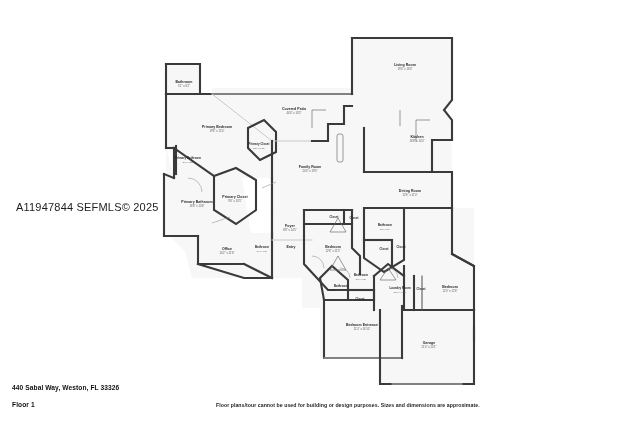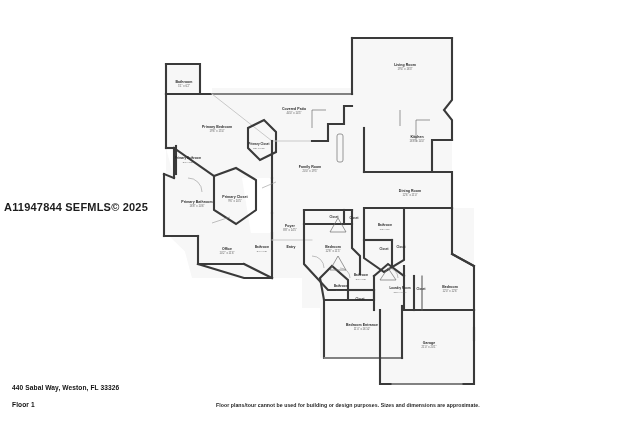--- a/index.html
+++ b/index.html
@@ -19,25 +19,25 @@
 
   #page {
     position: absolute;
     inset: 0;
     background: #ffffff;
   }
 
   
   #watermark {
     position: absolute;
-    left: 4px;
+    left: 16px;
     top: 201px;
     font-family: "Liberation Sans", sans-serif;
     font-size: 11px;
-    font-weight: 700;
+    font-weight: 400;
     letter-spacing: 0.2px;
     color: #1d1d1d;
     white-space: nowrap;
     user-select: none;
   }
 
   
   #plan-wrap {
     position: absolute;
     left: 152px;

